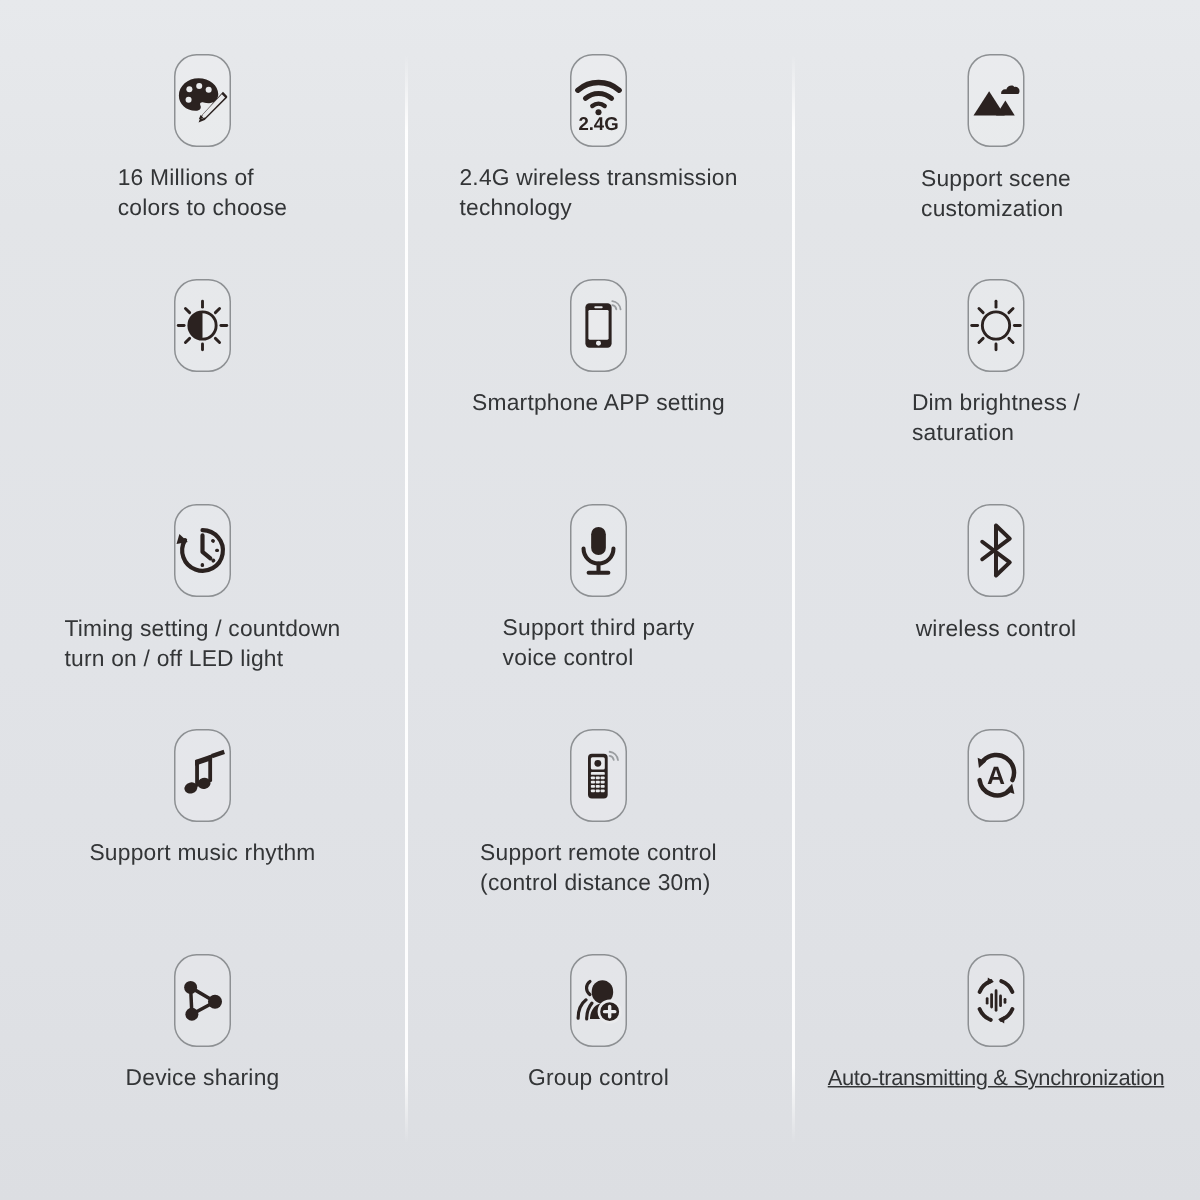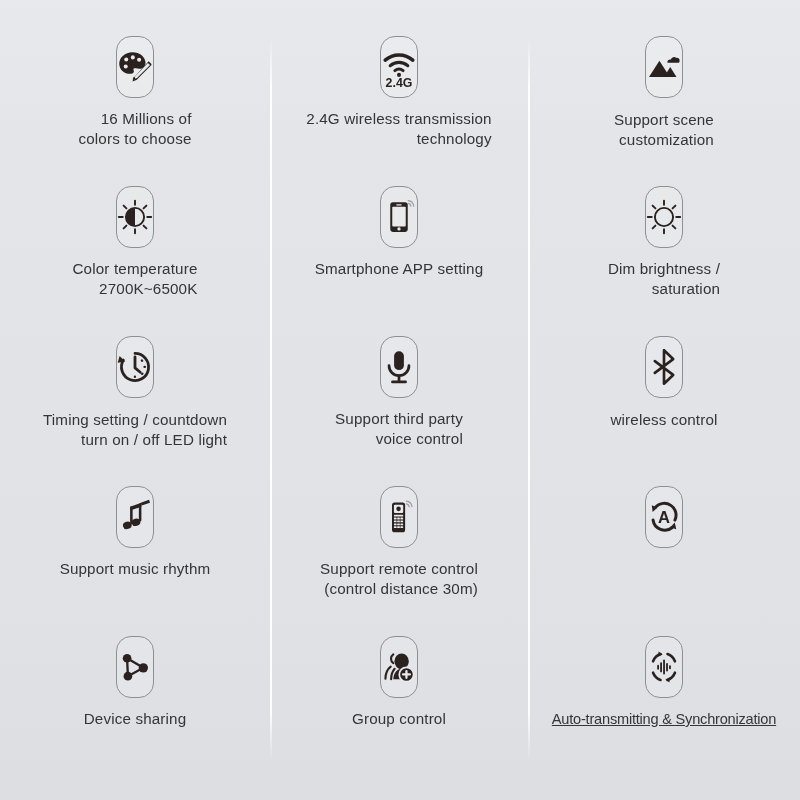--- a/index.html
+++ b/index.html
@@ -66,21 +66,21 @@
     background: rgba(255,255,255,0.16);
     display: flex;
     align-items: center;
     justify-content: center;
     flex: 0 0 auto;
   }
   .icon-box svg { display: block; }
 
   .label {
     margin-top: 11px;
-    text-align: right;
+    text-align: left;
     font-size: 15.2px;
     line-height: 1.33;
     color: #333537;
     letter-spacing: 0.01em;
     white-space: pre-line;
     max-width: 250px;
   }
   .cell.c3 .label { max-width: 268px; margin-top: 12px; }
   .label.tight { font-size: 14.6px; letter-spacing: -0.015em; text-decoration: underline; }
 </style>
@@ -163,22 +163,20 @@
               <line x1="11" y1="11" x2="14.2" y2="14.2"></line>
               <line x1="33.8" y1="33.8" x2="37" y2="37"></line>
               <line x1="11" y1="37" x2="14.2" y2="33.8"></line>
               <line x1="33.8" y1="14.2" x2="37" y2="11"></line>
             </g>
             <circle cx="24" cy="24" r="10.4" fill="none" stroke="#2b2220" stroke-width="2.2"></circle>
             <path d="M24 13.6a10.4 10.4 0 0 0 0 20.8z" fill="#2b2220"></path>
           </svg>
         </span>
       </div>
-      <div class="label">Color temperature
-2700K~6500K</div>
     </div>
 
     <div class="cell c2">
       <div class="icon-box">
         <span>
           <svg width="42" height="42" viewBox="0 0 48 48">
             <rect x="14" y="7" width="20" height="34" rx="3.2" fill="#2b2220"></rect>
             <rect x="16.3" y="12.2" width="15.4" height="22.6" rx="1" fill="#e9eaec"></rect>
             <rect x="20.8" y="9.3" width="6.4" height="1.5" rx="0.75" fill="#e9eaec"></rect>
             <circle cx="24" cy="37.6" r="1.9" fill="#e9eaec"></circle>

